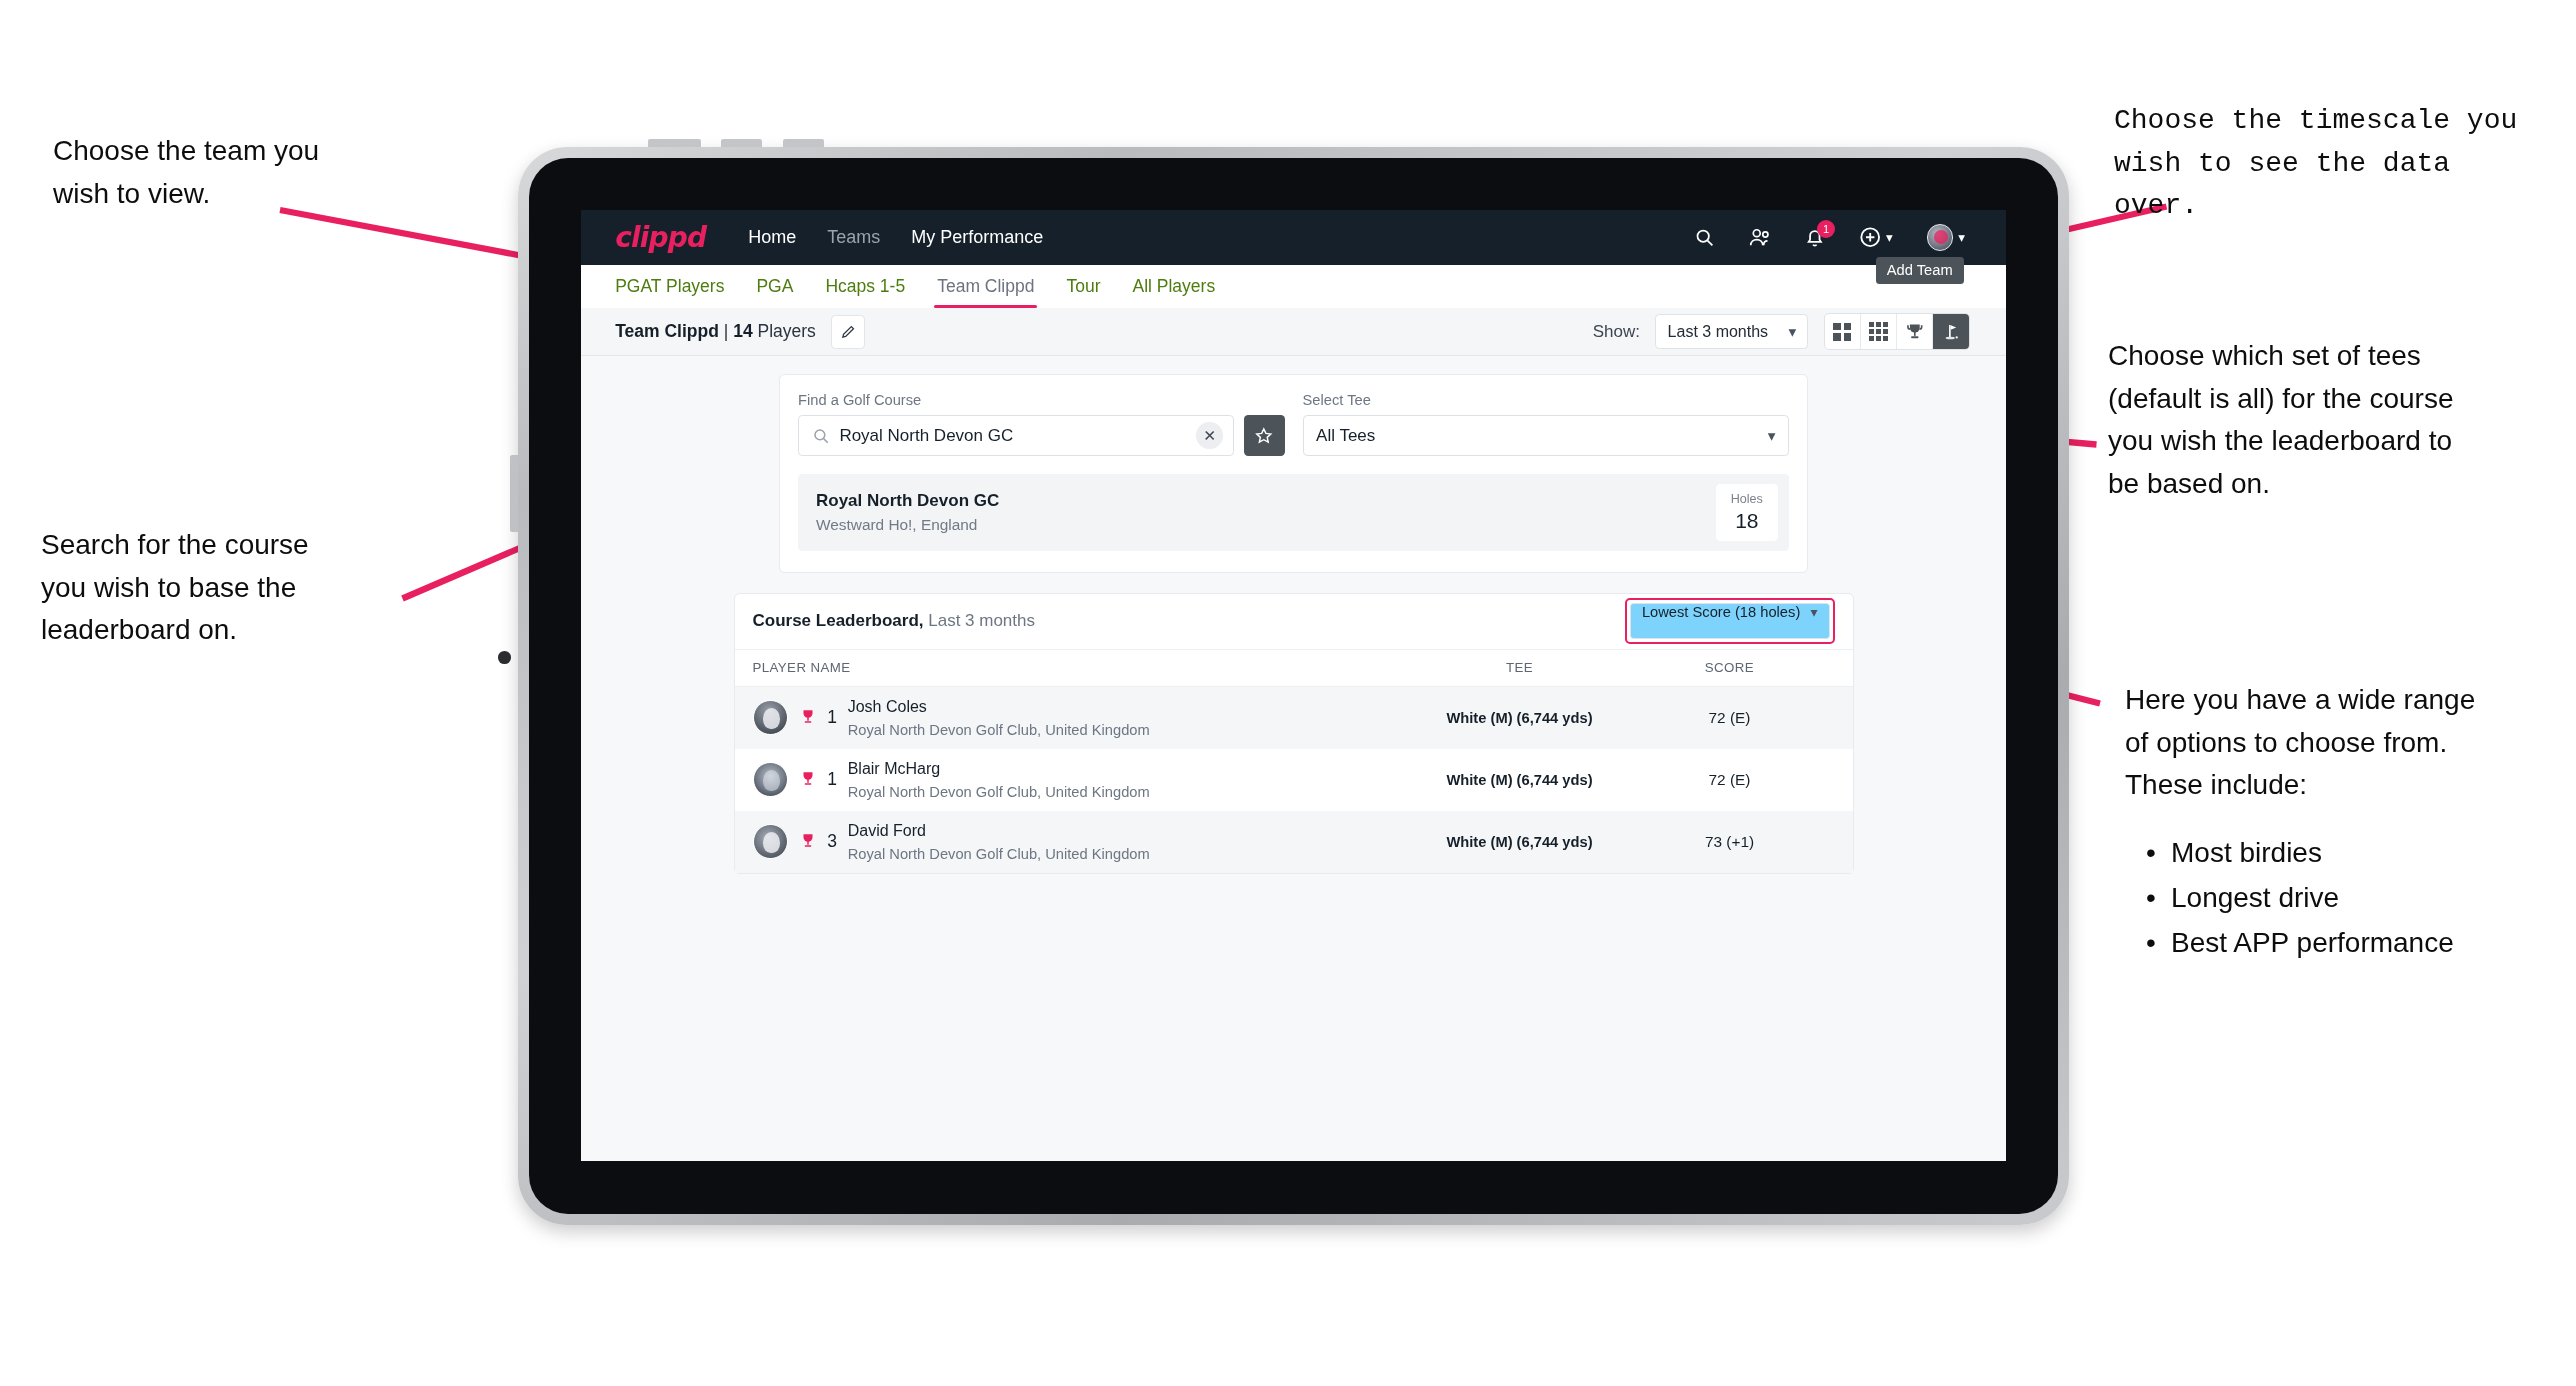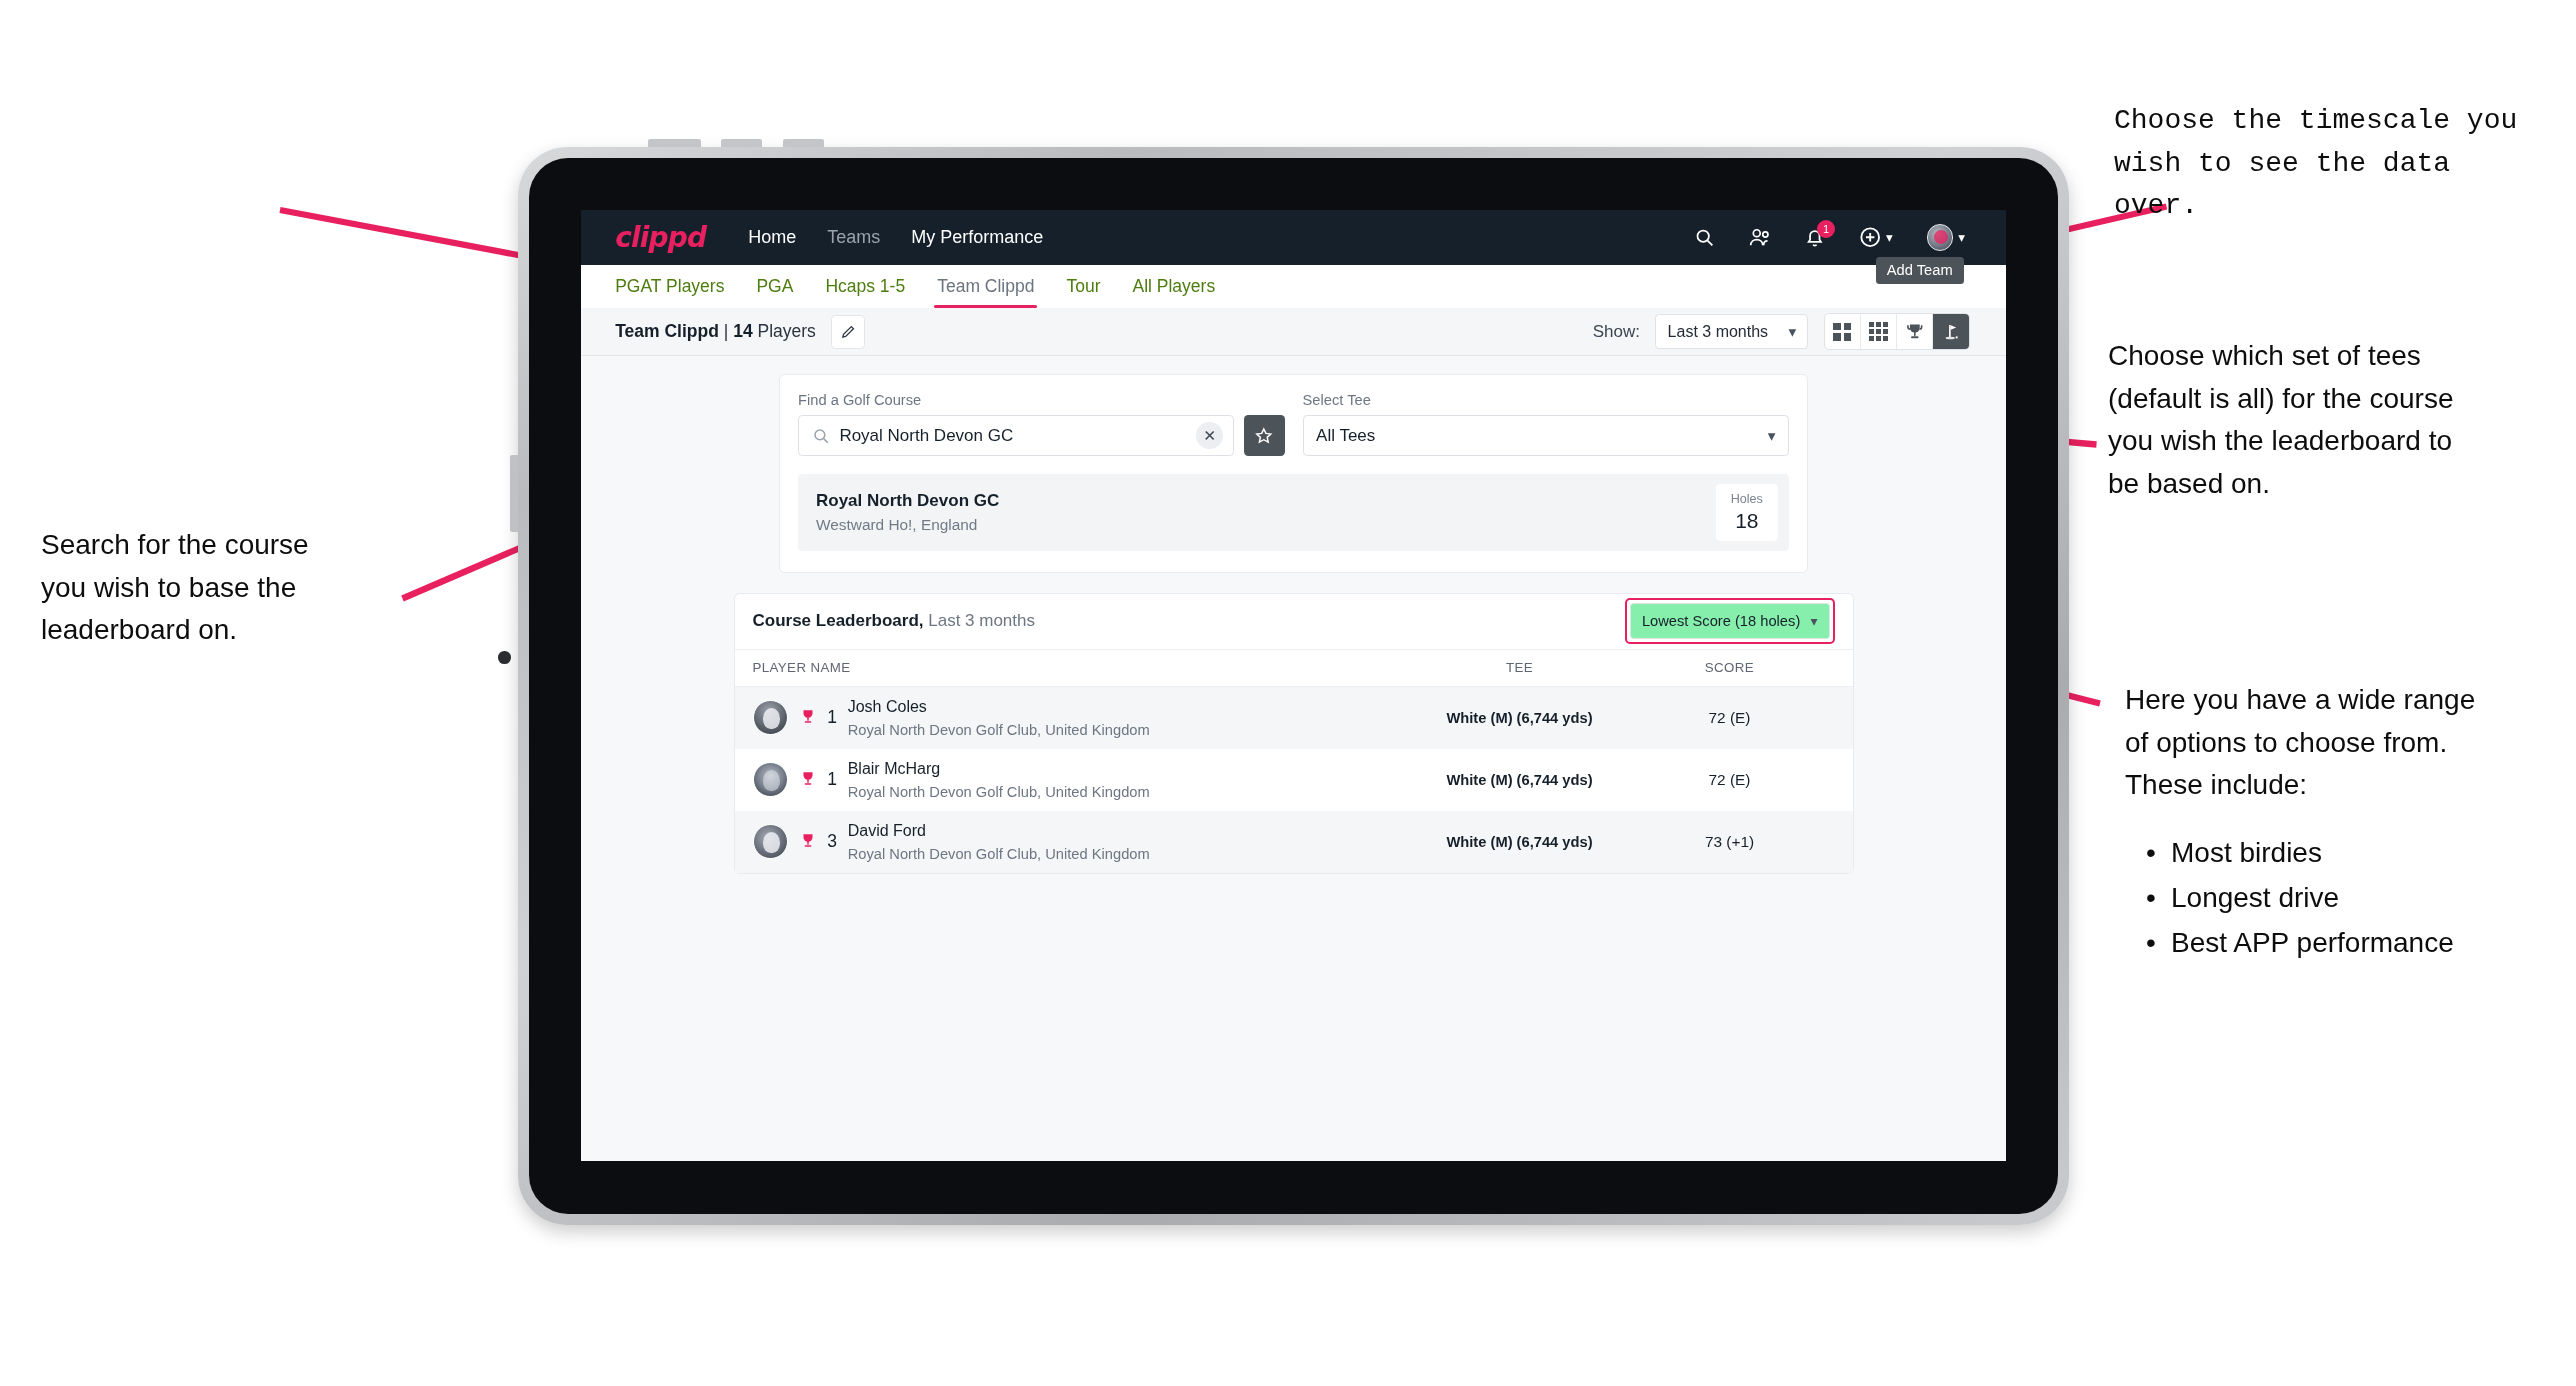--- a/index.html
+++ b/index.html
@@ -180,22 +180,22 @@
     background:#ffffff; border:0.7px solid #e7eaee; border-radius:5.6px;
     position:relative;
   }
   .lbhead{ height:55px; display:flex; align-items:center; padding:0 18px 0 18px; }
   .lbtitle{ font-size:17px; color:#6d7682; }
   .lbtitle b{ color:#16202a; }
   .lbselect-hl{
     margin-left:auto; border:2.8px solid #e8205f; border-radius:4.9px; padding:2.8px;
   }
   .lbselect{
-    width:200px;height:36px;background:#86efac;border:0.7px solid #e0e4e8;border-radius:3.5px;
-    display:flex;align-items:center;padding:0 11.2px;font-size:14.7px;color:#16202a;
+    width:200px;height:36px;background:#7dd3fc;border:0.7px solid #e0e4e8;border-radius:3.5px;
+    display:flex;padding:0 11.2px;font-size:14.7px;color:#16202a;
   }
   .lbselect .cv{margin-left:auto;font-size:14px;color:#4a5360;}
   .thead{
     display:flex; align-items:center; height:38px;
     border-top:0.7px solid #eceff2; border-bottom:0.7px solid #eceff2;
     padding:0 18px;
     font-size:13.3px; color:#5d6672; letter-spacing:0.4px;
   }
   .th-name{ flex:1; }
   .th-tee{ width:210px; text-align:center; }
@@ -238,20 +238,22 @@
 
     <path d="M575,855 L1075,640" stroke="#e8205f" stroke-width="9" fill="none" marker-end="url(#ah)"></path>
 
     <path d="M3095,295 L2360,465" stroke="#e8205f" stroke-width="9" fill="none" marker-end="url(#ah)"></path>
 
     <path d="M2995,635 L2650,605" stroke="#e8205f" stroke-width="9" fill="none" marker-end="url(#ah)"></path>
 
     <path d="M3000,1005 L2645,915" stroke="#e8205f" stroke-width="9" fill="none" marker-end="url(#ah)"></path>
   </svg>
 
+  <div class="anno" style="left:53px; top:130px; width:392px;">Choose the team you
+wish to view.</div>
   <div class="anno" style="left:41px; top:524px; width:392px;">Search for the course
 you wish to base the
 leaderboard on.</div>
   <div class="anno" style="left:2114px; top:100px; width:434px;font-family:Liberation Mono, monospace;">Choose the timescale you
 wish to see the data over.</div>
   <div class="anno" style="left:2108px; top:335px; width:448px;">Choose which set of tees
 (default is all) for the course
 you wish the leaderboard to
 be based on.</div>
 

